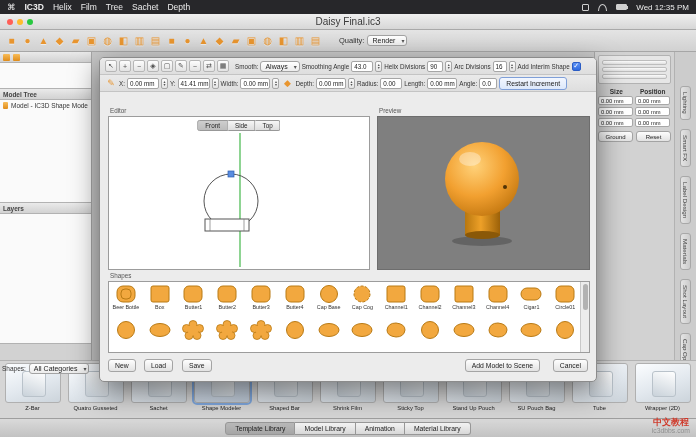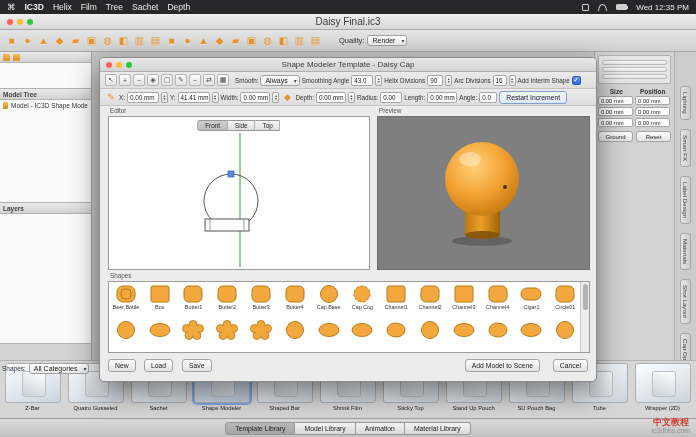--- a/index.html
+++ b/index.html
@@ -334,28 +334,20 @@
 
   <div class="tabbar" id="lib-tabs">
       <span class="seg active">Template Library</span>
       <span class="seg">Model Library</span>
       <span class="seg">Animation</span>
       <span class="seg">Material Library</span>
     </div>
 </div>
 
 <div class="dialog">
-  <div class="d-title">
-    <span class="d-tl">
-      <i class="tl-r" style="background:#ff5f57"></i>
-      <i style="background:#febc2e"></i>
-      <i style="background:#28c840"></i>
-    </span>
-    <span>Shape Modeler Template - Daisy Cap</span>
-  </div>
 
   <div class="d-tb">
     <span id="dlg-tools" style="display:flex;gap:2px">
         <span class="tool">↖</span>
         <span class="tool">+</span>
         <span class="tool">−</span>
         <span class="tool">◈</span>
         <span class="tool">▢</span>
         <span class="tool">✎</span>
         <span class="tool">~</span>

